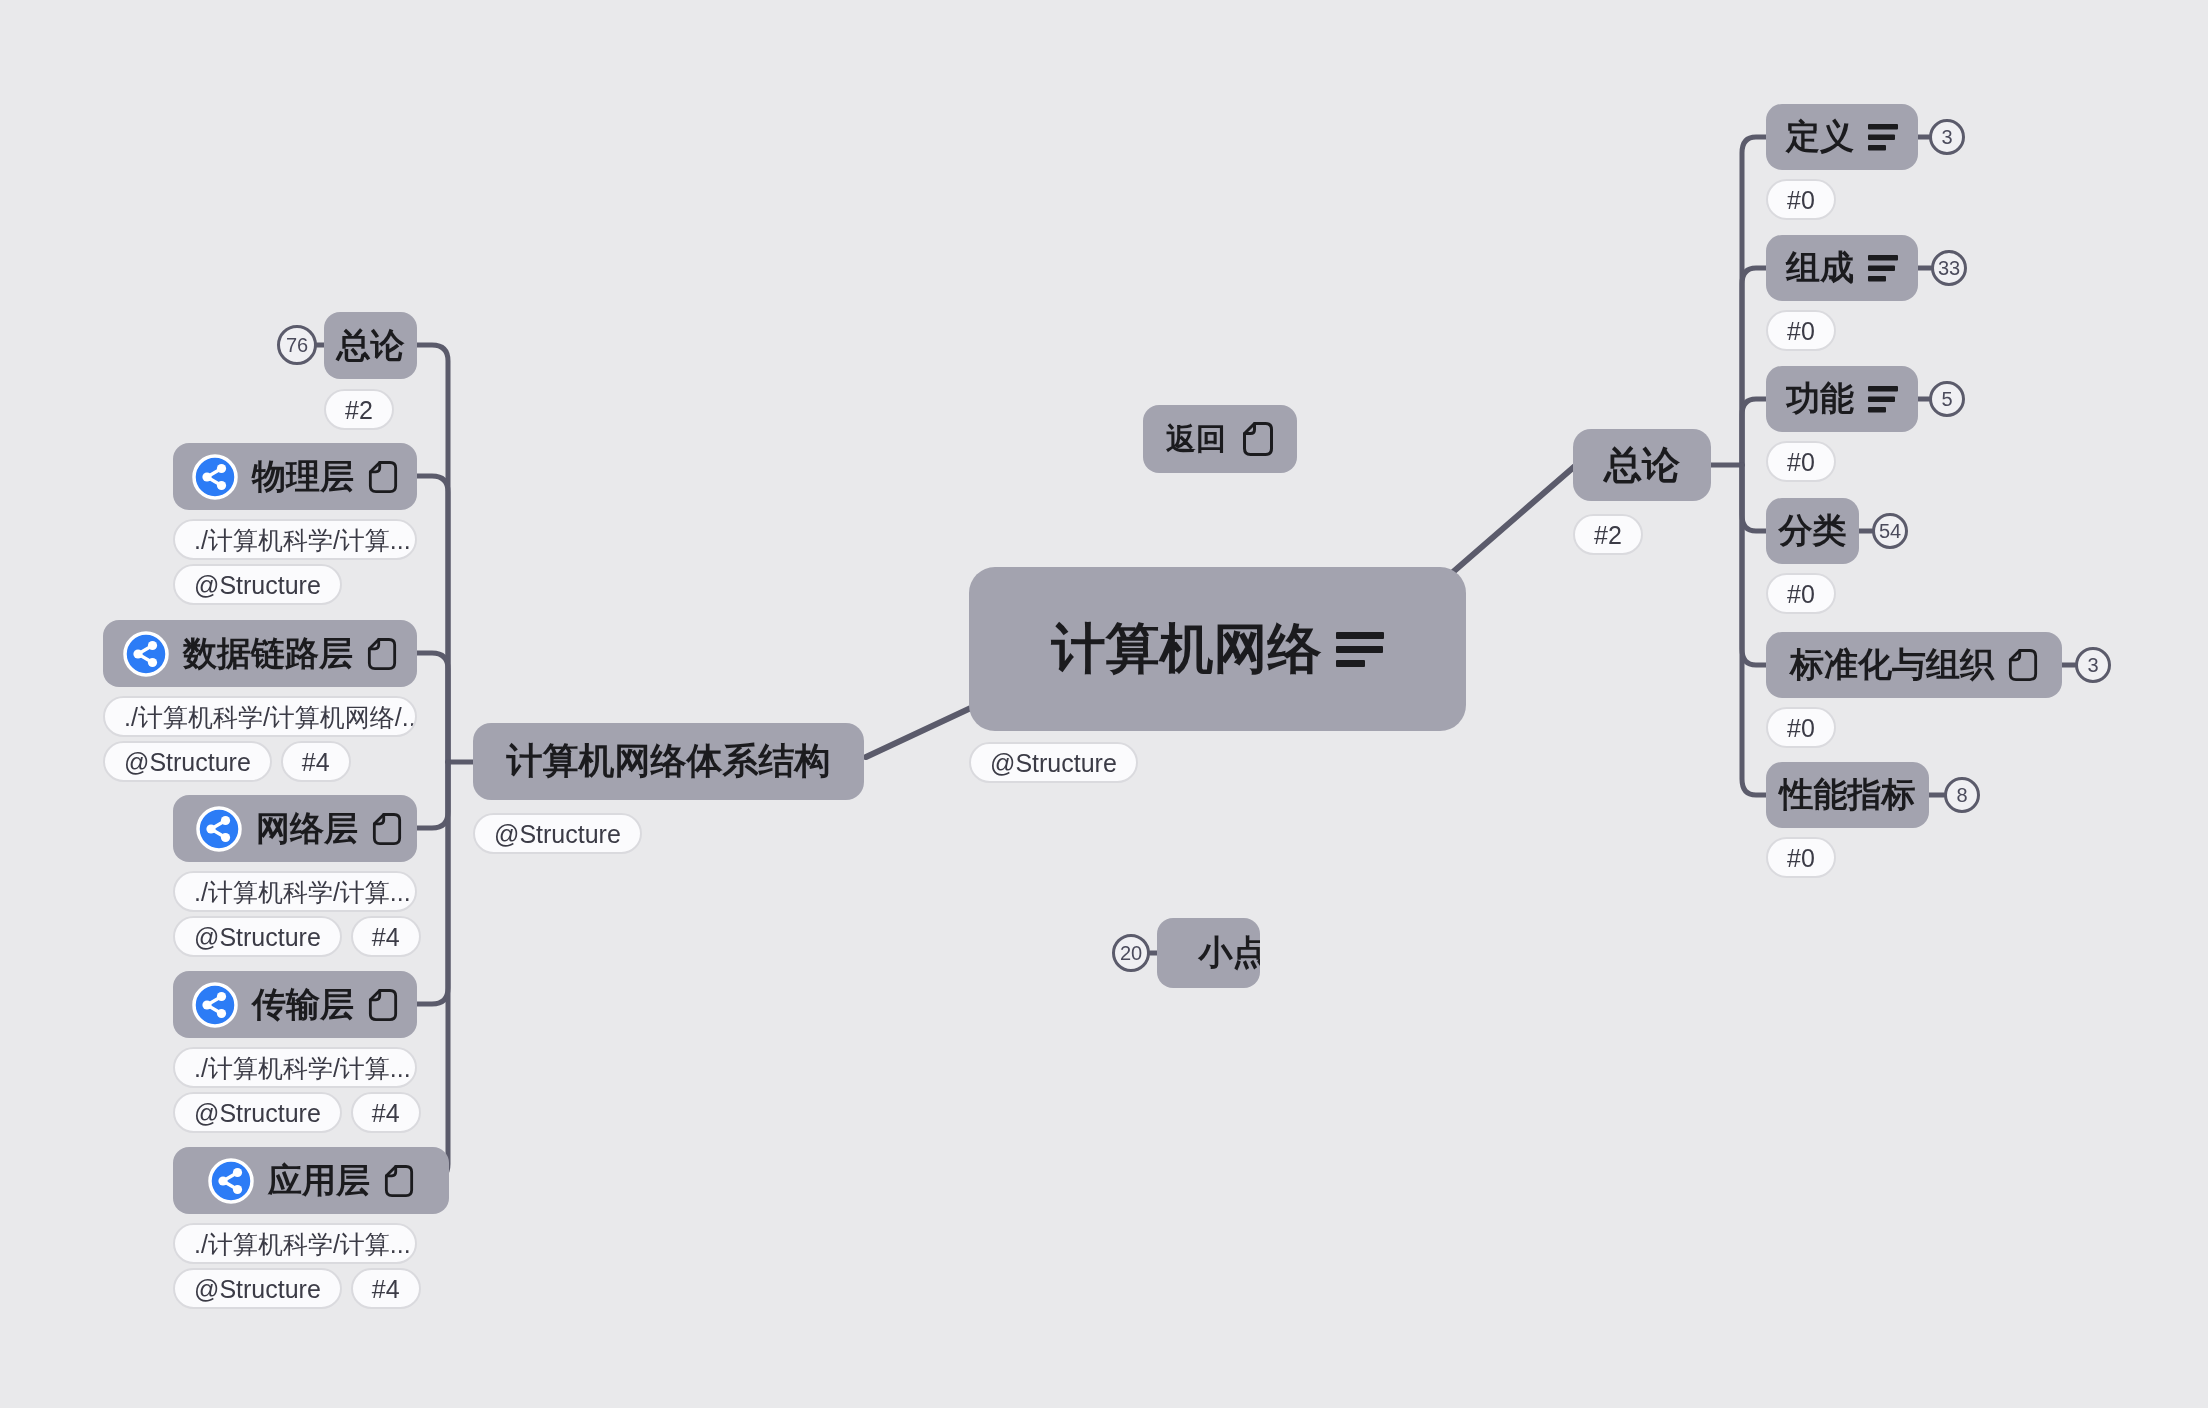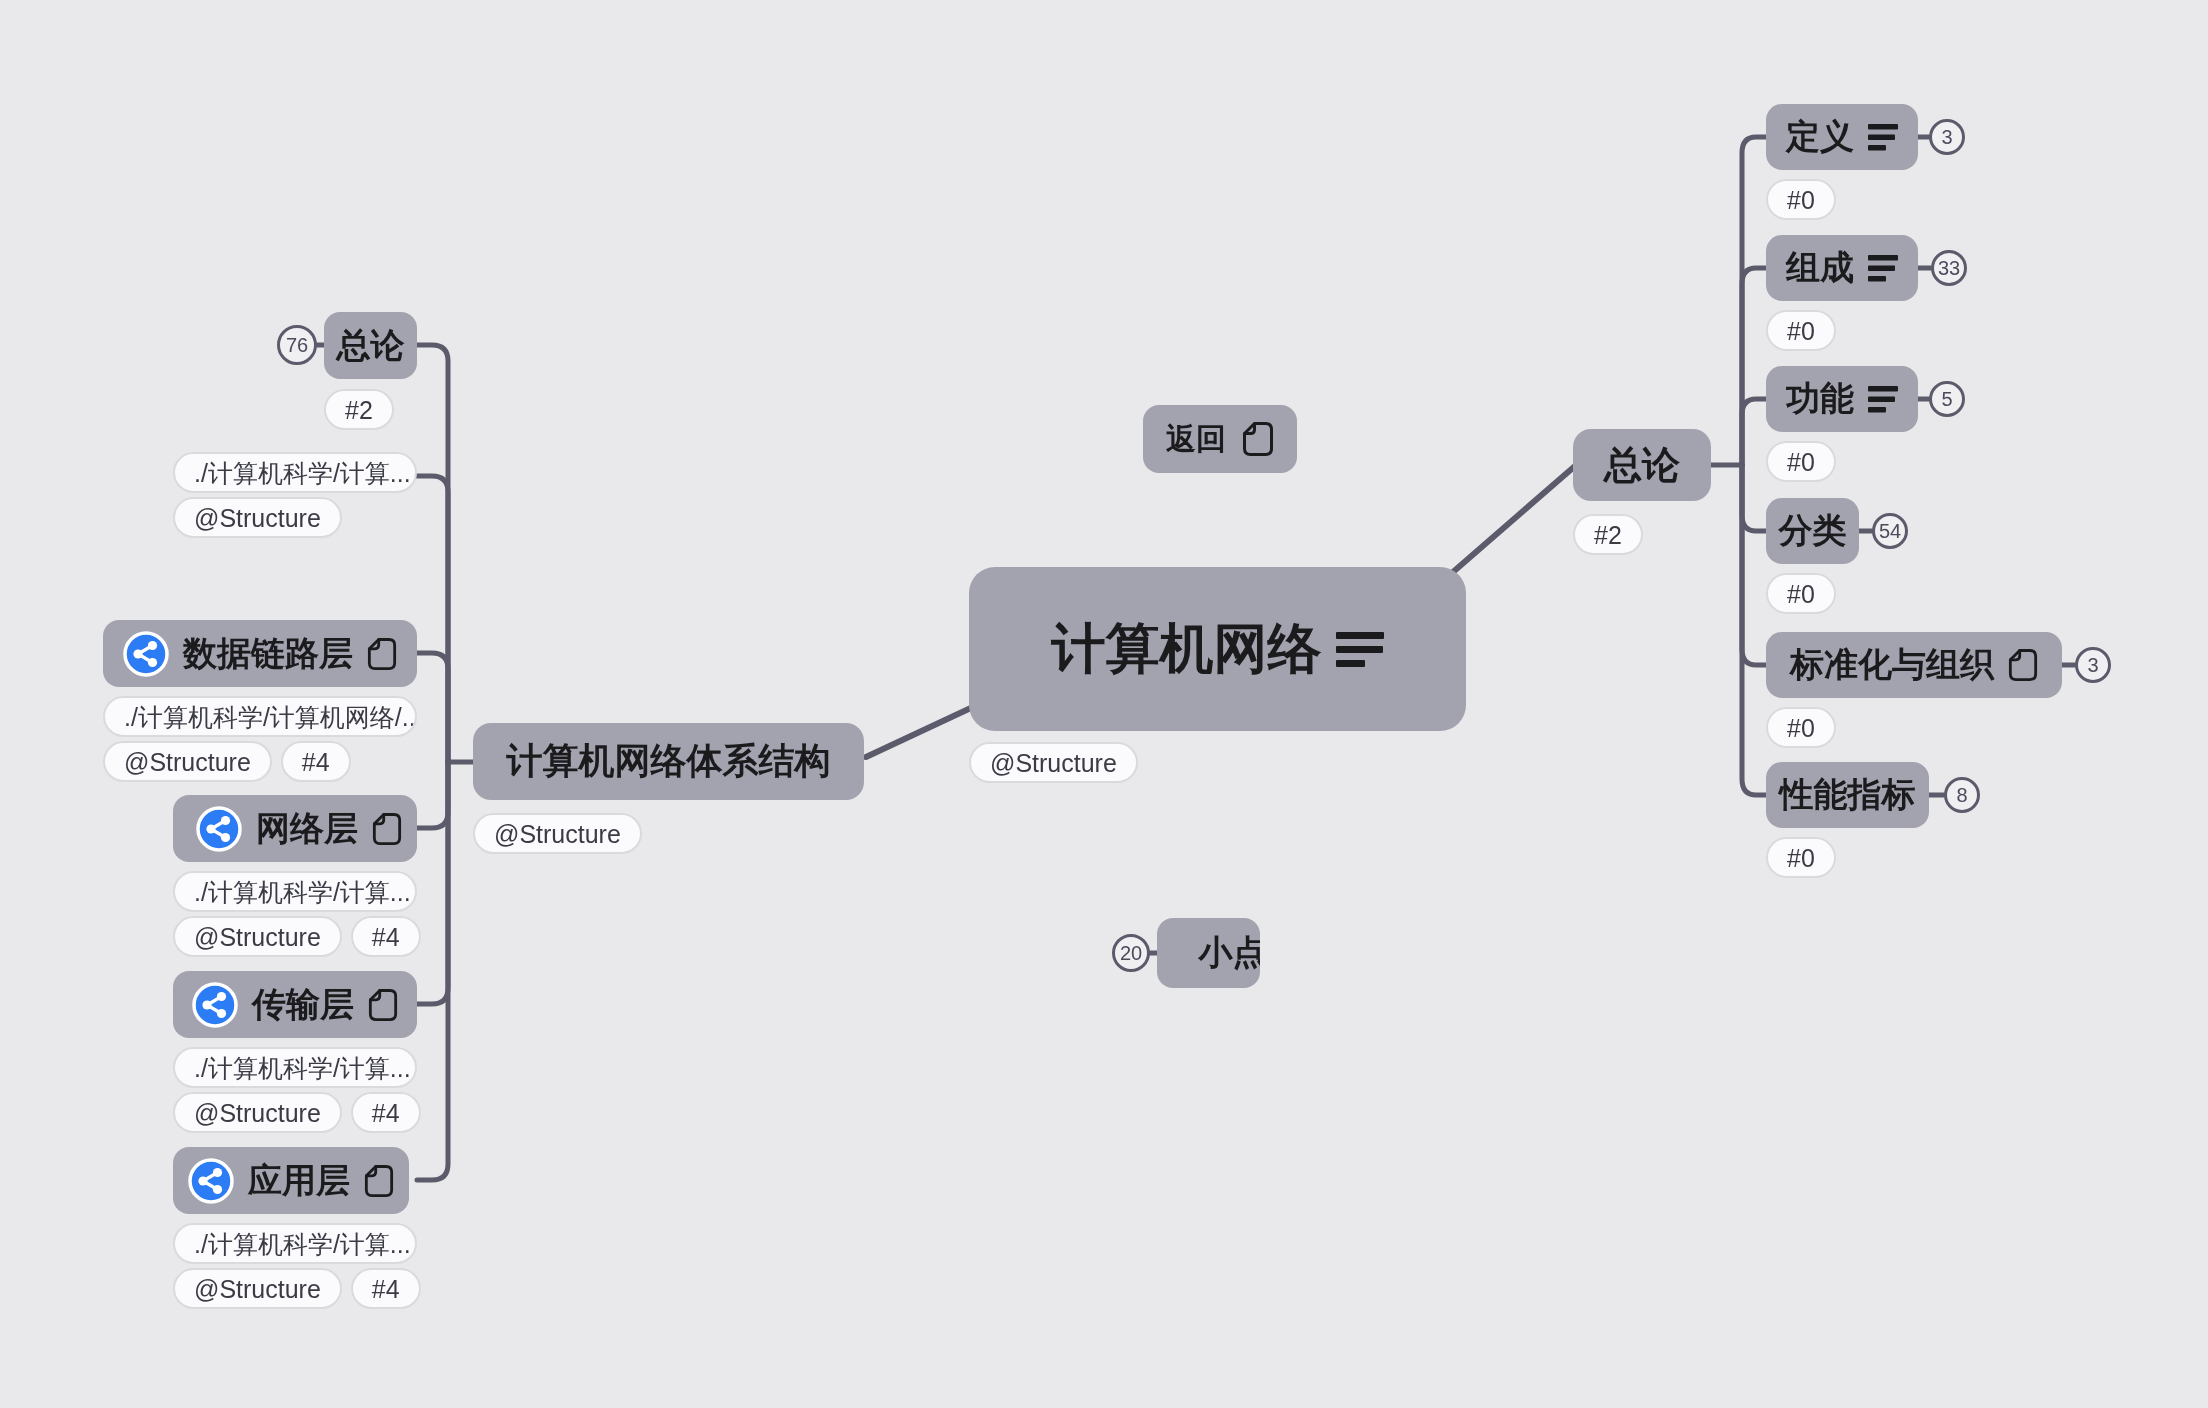--- a/index.html
+++ b/index.html
@@ -170,20 +170,33 @@
 
   <div class="col" style="right:1791px;top:312px;">
     <div class="node child-node" style="width:93px;">
       <span>总论</span>
     </div>
     <div class="pill mt10">#2</div>
   </div>
   <div class="badge b40" style="left:277px;top:325px;">76</div>
 
   <div class="col" style="right:1791px;top:443px;width:244px;">
+    <div class="node child-node" style="width:244px;">
+      <span class="icon">
+        <svg width="46" height="46" viewBox="0 0 46 46">
+            <use href="#ic-share"></use>
+          </svg>
+      </span>
+      <span>物理层</span>
+      <span class="icon">
+        <svg width="30" height="34" viewBox="0 0 32 36">
+            <use href="#ic-copy"></use>
+          </svg>
+      </span>
+    </div>
     <div class="pill path-pill mt9">./计算机科学/计算...</div>
     <div class="tag-row mt4">
       <div class="pill">@Structure</div>
     </div>
   </div>
 
   <div class="col" style="right:1791px;top:620px;width:314px;">
     <div class="node child-node" style="width:314px;">
       <span class="icon">
         <svg width="46" height="46" viewBox="0 0 46 46">
@@ -240,21 +253,21 @@
       </span>
     </div>
     <div class="pill path-pill mt9">./计算机科学/计算...</div>
     <div class="tag-row mt4">
       <div class="pill">@Structure</div>
       <div class="pill">#4</div>
     </div>
   </div>
 
   <div class="col" style="right:1791px;top:1147px;width:244px;">
-    <div class="node child-node" style="width:236px;">
+    <div class="node child-node" style="width:276px;">
       <span class="icon">
         <svg width="46" height="46" viewBox="0 0 46 46">
             <use href="#ic-share"></use>
           </svg>
       </span>
       <span>应用层</span>
       <span class="icon">
         <svg width="30" height="34" viewBox="0 0 32 36">
             <use href="#ic-copy"></use>
           </svg>

